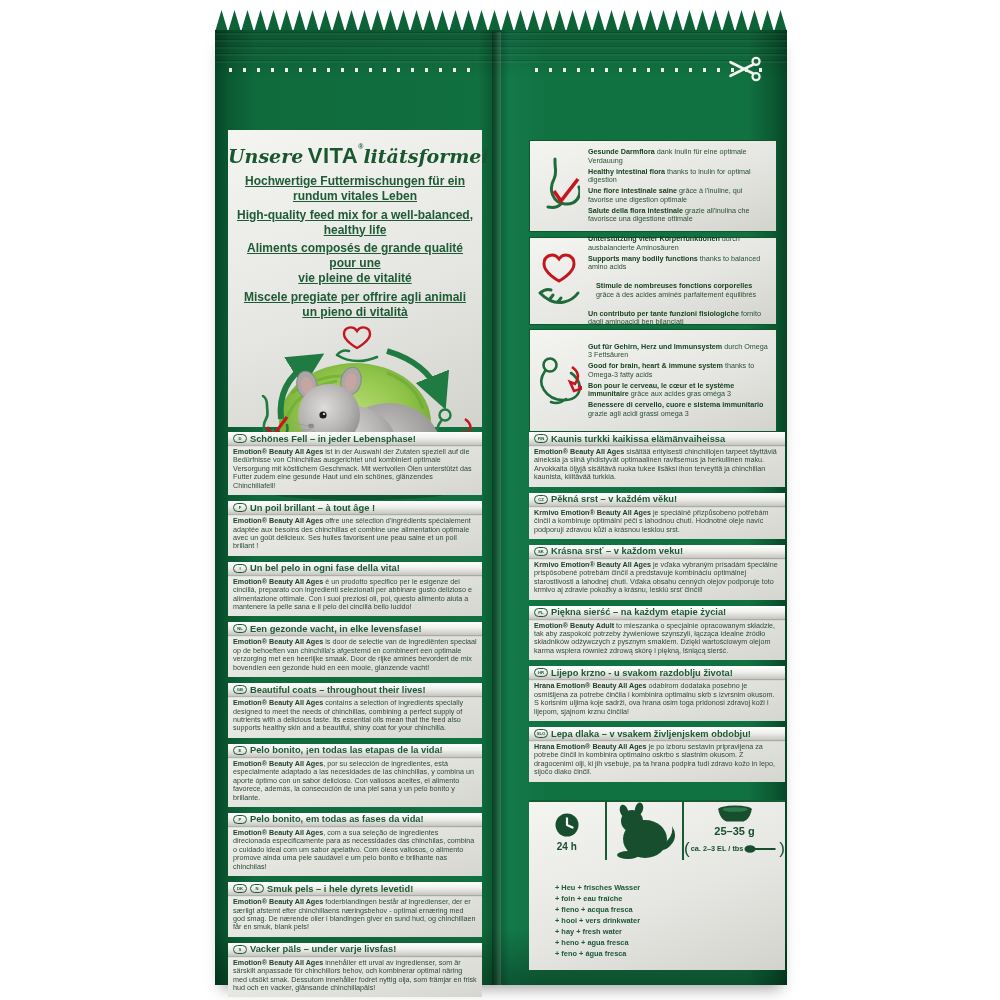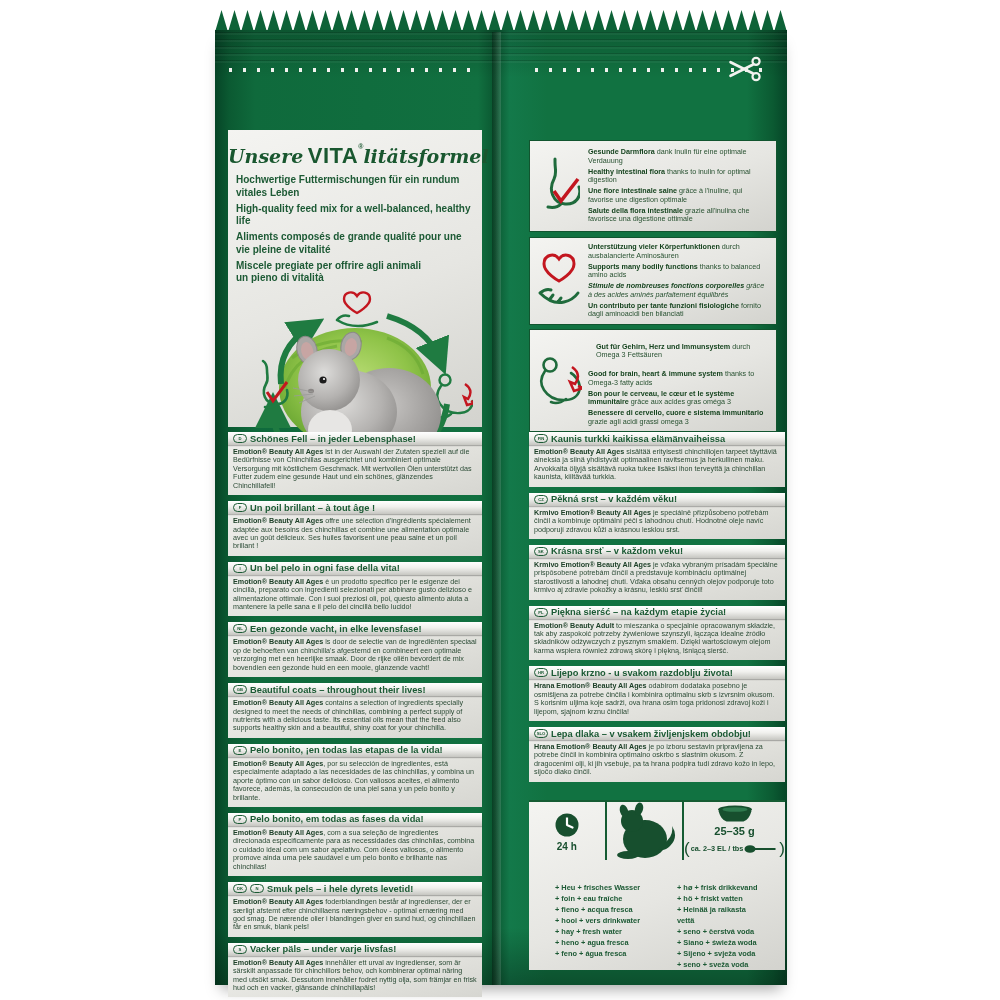--- a/index.html
+++ b/index.html
@@ -23,22 +23,22 @@
   .scissors{position:absolute;left:512px;top:46px;width:36px;height:34px;}
 
   .panel{background:linear-gradient(160deg,#f4f4f1 0%,#e6e6e2 55%,#d3d3ce 100%);}
   
   .title-panel{position:absolute;left:13px;top:124px;width:254px;height:297px;}
   .brand-line{margin-top:13px;text-align:center;color:#19572f;white-space:nowrap;}
   .script{font-family:"DejaVu Serif",serif;font-style:italic;font-weight:bold;font-size:19px;}
   .vita{font-weight:bold;font-size:22px;letter-spacing:.5px;font-family:"Liberation Sans",sans-serif;}
   .reg{font-size:7px;vertical-align:top;font-weight:bold;}
   .subs{margin-top:5px;}
-  .sub{font-size:10px;font-weight:bold;color:#1d5a35;text-align:left;
-       margin:3.5px 8px;line-height:1.25;white-space:pre-line;}
+  .sub{font-size:12px;font-weight:bold;color:#1d5a35;text-align:center;
+       margin:3.5px 8px;line-height:1.25;white-space:pre-line;text-decoration:underline;}
   .illu{display:block;margin:2px auto 0;}
 
   
   .benefit{position:absolute;left:314px;width:248px;border:1.4px solid #11552f;
     box-sizing:border-box;display:flex;align-items:center;gap:5px;padding:4px 7px 4px 5px;
     background:linear-gradient(160deg,#f4f4f1 0%,#e6e6e2 55%,#d3d3ce 100%);}
   .benefit .iconbox{flex:0 0 48px;display:flex;align-items:center;justify-content:center;}
   .benefit .entries{flex:1;display:flex;flex-direction:column;gap:2.5px;}
   .bentry{font-size:7.2px;line-height:1.18;color:#26502f;}
   .bentry .lead{font-weight:bold;color:#16441f;}
@@ -194,34 +194,34 @@
     <section class="benefit" id="benefit2">
       <div class="iconbox">
         <svg width="46" height="56" viewBox="0 0 46 56">
           <path d="M23,6 c-5,-7 -15,-4 -15,5 c0,9 15,17 15,17 c0,0 15,-8 15,-17 c0,-9 -10,-12 -15,-5 z" fill="none" stroke="#c3161f" stroke-width="3"></path>
           <path d="M4,40 q12,12 24,9 q9,-2 14,-9 M4,40 q6,-5 11,-3 M14,46 l3,-4 M22,49 l3,-4" fill="none" stroke="#1f6b3c" stroke-width="3" stroke-linecap="round"></path>
         </svg>
       </div>
       <div class="entries">
           <p class="bentry" style="margin: 0px;"><span class="lead">Unterstützung vieler Körperfunktionen</span><span class="rest"> durch ausbalancierte Aminosäuren</span></p>
           <p class="bentry" style="margin: 0px;"><span class="lead">Supports many bodily functions</span><span class="rest"> thanks to balanced amino acids</span></p>
-          <p class="bentry" style="margin: 0px; font-style: italic;"><span class="lead">Stimule de nombreuses fonctions corporelles</span><span class="rest"> grâce à des acides aminés parfaitement équilibrés</span></p>
+          <p class="bentry" style="margin: 8px;"><span class="lead">Stimule de nombreuses fonctions corporelles</span><span class="rest"> grâce à des acides aminés parfaitement équilibrés</span></p>
           <p class="bentry" style="margin: 0px;"><span class="lead">Un contributo per tante funzioni fisiologiche</span><span class="rest"> fornito dagli aminoacidi ben bilanciati</span></p>
         </div>
     </section>
     <section class="benefit" id="benefit3">
       <div class="iconbox">
         <svg width="46" height="56" viewBox="0 0 46 56">
           <circle cx="14" cy="12" r="6.5" fill="none" stroke="#1f6b3c" stroke-width="2.6"></circle>
           <path d="M9,18 q-7,10 -1,19 q7,11 22,10 q13,-1 14,-13 M30,46 q-8,6 -15,3 M44,34 q-2,-10 -9,-14" fill="none" stroke="#1f6b3c" stroke-width="2.6" stroke-linecap="round"></path>
           <path d="M36,14 q10,7 3,17 l-5,-2 l4,9 l9,-3 l-5,-2" fill="none" stroke="#c3161f" stroke-width="2.6"></path>
         </svg>
       </div>
       <div class="entries">
-          <p class="bentry" style="margin: 8px;"><span class="lead">Gut für Gehirn, Herz und Immunsystem</span><span class="rest"> durch Omega 3 Fettsäuren</span></p>
+          <p class="bentry" style="margin: 0px;"><span class="lead">Gut für Gehirn, Herz und Immunsystem</span><span class="rest"> durch Omega 3 Fettsäuren</span></p>
           <p class="bentry" style="margin: 0px;"><span class="lead">Good for brain, heart &amp; immune system</span><span class="rest"> thanks to Omega-3 fatty acids</span></p>
           <p class="bentry" style="margin: 0px;"><span class="lead">Bon pour le cerveau, le cœur et le système immunitaire</span><span class="rest"> grâce aux acides gras oméga 3</span></p>
           <p class="bentry" style="margin: 0px;"><span class="lead">Benessere di cervello, cuore e sistema immunitario</span><span class="rest"> grazie agli acidi grassi omega 3</span></p>
         </div>
     </section>
 
     <div class="col" id="left-col">
         <div class="block">
           <div class="block-head">
             <span class="lang-badge">D</span>
@@ -241,21 +241,21 @@
             <span class="lang-badge">I</span>
             <span class="head-text">Un bel pelo in ogni fase della vita!</span>
           </div>
           <p class="block-body"><span class="lead">Emotion® Beauty All Ages</span><span class="rest"> è un prodotto specifico per le esigenze dei cincillà, preparato con ingredienti selezionati per abbinare gusto delizioso e alimentazione ottimale. Con i suoi preziosi oli, poi, questo alimento aiuta a mantenere la pelle sana e il pelo dei cincillà bello lucido!</span></p>
         </div>
         <div class="block">
           <div class="block-head">
             <span class="lang-badge">NL</span>
             <span class="head-text">Een gezonde vacht, in elke levensfase!</span>
           </div>
-          <p class="block-body"><span class="lead">Emotion® Beauty All Ages</span><span class="rest"> is door de selectie van de ingrediënten speciaal op de behoeften van chinchilla's afgestemd en combineert een optimale verzorging met een heerlijke smaak. Door de rijke oliën bevordert de mix bovendien een gezonde huid en een mooie, glanzende vacht!</span></p>
+          <p class="block-body"><span class="lead">Emotion® Beauty All Ages</span><span class="rest"> is door de selectie van de ingrediënten speciaal op de behoeften van chinchilla's afgestemd en combineert een optimale verzorging met een heerlijke smaak. Door de rijke aminés bevordert de mix bovendien een gezonde huid en een mooie, glanzende vacht!</span></p>
         </div>
         <div class="block">
           <div class="block-head">
             <span class="lang-badge">GB</span>
             <span class="head-text">Beautiful coats – throughout their lives!</span>
           </div>
           <p class="block-body"><span class="lead">Emotion® Beauty All Ages</span><span class="rest"> contains a selection of ingredients specially designed to meet the needs of chinchillas, combining a perfect supply of nutrients with a delicious taste. Its essential oils mean that the feed also supports healthy skin and a beautiful, shiny coat for your chinchilla.</span></p>
         </div>
         <div class="block">
           <div class="block-head">
@@ -382,25 +382,16 @@
       <div class="feed-lists">
         <ul class="flist" id="flist1">
             <li>+ Heu + frisches Wasser</li>
             <li>+ foin + eau fraîche</li>
             <li>+ fieno + acqua fresca</li>
             <li>+ hooi + vers drinkwater</li>
             <li>+ hay + fresh water</li>
             <li>+ heno + agua fresca</li>
             <li>+ feno + água fresca</li>
           </ul>
-        <ul class="flist" id="flist2">
-            <li>+ hø + frisk drikkevand</li>
-            <li>+ hö + friskt vatten</li>
-            <li>+ Heinää ja raikasta vettä</li>
-            <li>+ seno + čerstvá voda</li>
-            <li>+ Siano + świeża woda</li>
-            <li>+ Sijeno + svježa voda</li>
-            <li>+ seno + sveža voda</li>
-          </ul>
       </div>
     </section>
   </div>
 </div>
 
 </body></html>

